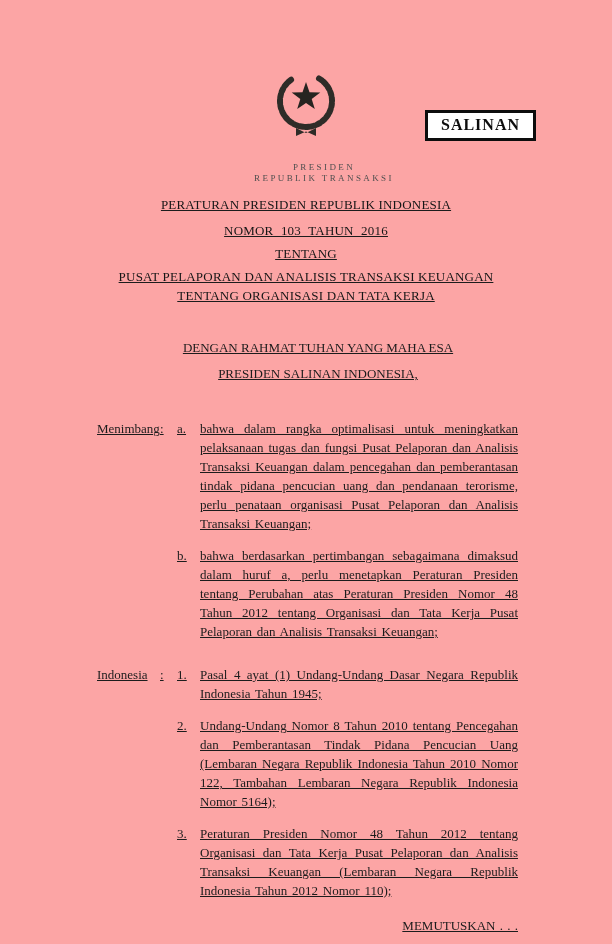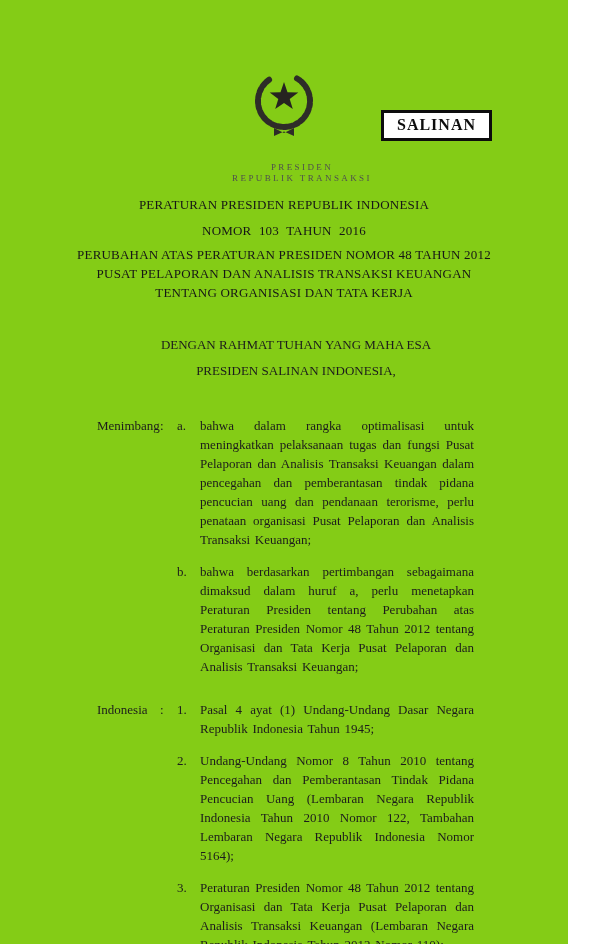--- a/index.html
+++ b/index.html
@@ -4,24 +4,25 @@
 <style>
   * { margin: 0; padding: 0; box-sizing: border-box; }
   html, body { background: #ffffff; }
   body {
     width: 612px;
     font-family: "Liberation Serif", "DejaVu Serif", serif;
     color: #1c1c1c;
   }
   .page {
     position: relative;
-    width: 568px;
+    width: 612px;
     height: 944px;
-    background: #84cc16;
+    background: #fca5a5;
     overflow: hidden;
+    text-decoration: underline;
   }
 
   
   .header { position: relative; height: 196px; }
   .emblem {
     position: absolute;
     left: 50%;
     top: 68px;
     transform: translateX(-50%);
     width: 66px;
@@ -131,21 +132,21 @@
 
     <div class="letterhead-text">
       <div>PRESIDEN</div>
       <div>REPUBLIK TRANSAKSI</div>
     </div>
   </div>
 
   <div class="title-block">
     <div class="title-line">PERATURAN PRESIDEN REPUBLIK INDONESIA</div>
     <div class="title-nomor">NOMOR 103 TAHUN 2016</div>
-    <div class="subject-line">PERUBAHAN ATAS PERATURAN PRESIDEN NOMOR 48 TAHUN 2012</div>
+    <div class="title-tentang">TENTANG</div>
     <div class="subject-line">PUSAT PELAPORAN DAN ANALISIS TRANSAKSI KEUANGAN</div>
     <div class="subject-line">TENTANG ORGANISASI DAN TATA KERJA</div>
   </div>
 
   <div class="preamble">
     <div class="preamble-line1">DENGAN RAHMAT TUHAN YANG MAHA ESA</div>
     <div class="preamble-line2">PRESIDEN SALINAN INDONESIA,</div>
   </div>
 
   <div class="body-block">

